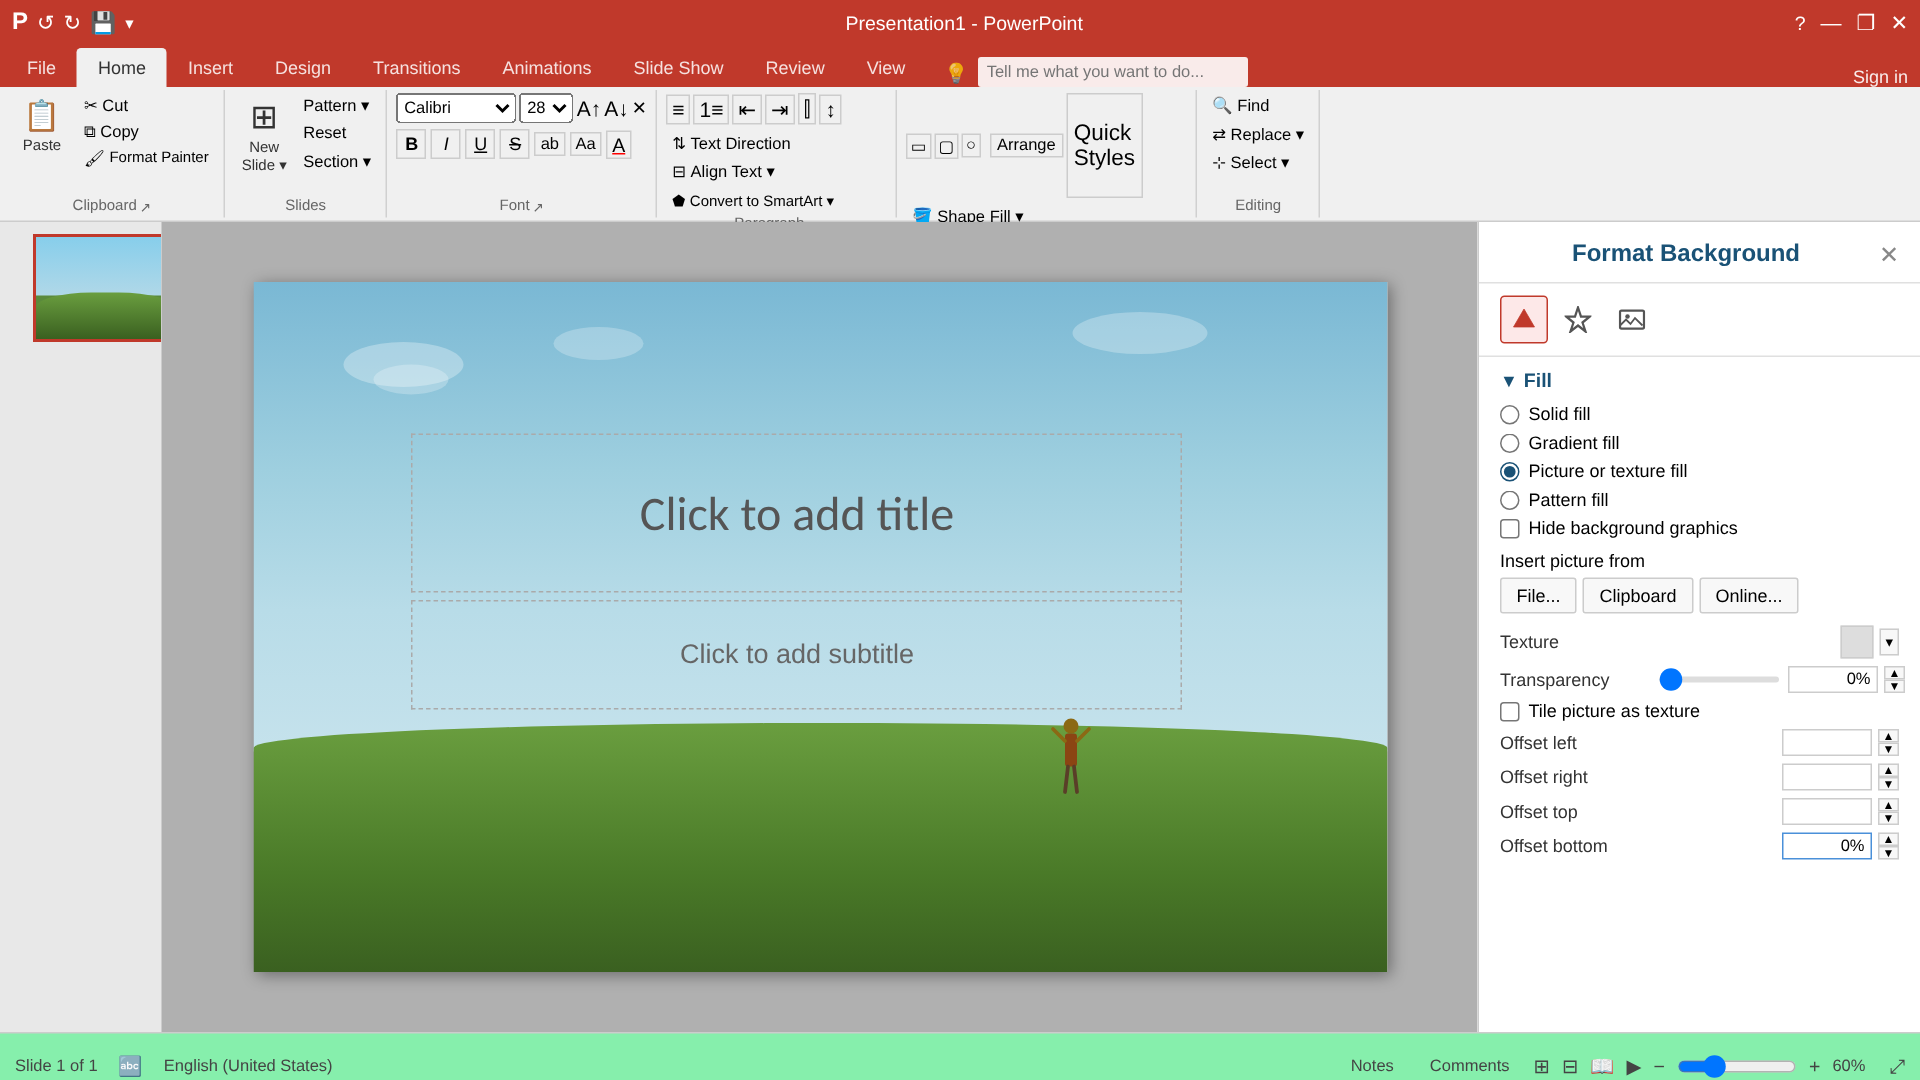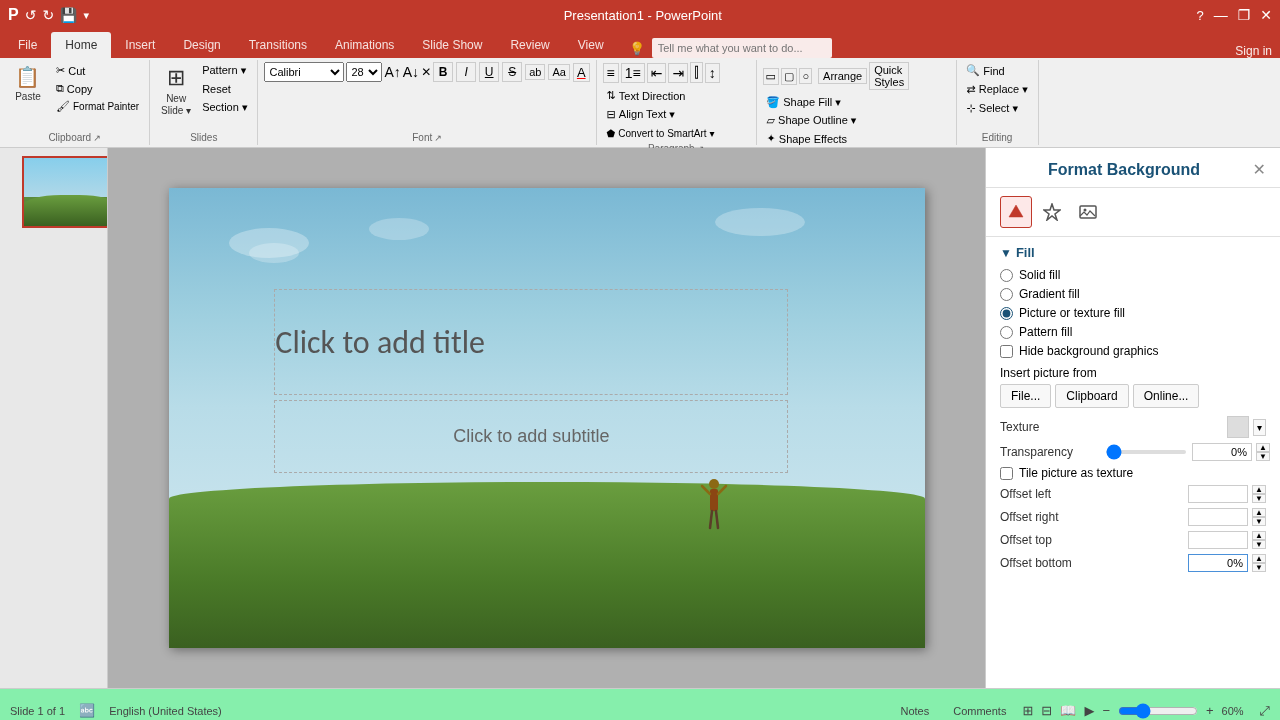--- a/index.html
+++ b/index.html
@@ -170,21 +170,21 @@
     
     .slide-title-ph {
       position: absolute;
       top: 22%;
       left: 14%;
       width: 68%;
       height: 23%;
       border: 1px dashed #aaa;
       display: flex;
       align-items: center;
-      justify-content: flex-start;
+      justify-content: center;
       font-size: 32px;
       color: #444;
       font-family: 'Calibri', Arial, sans-serif;
       cursor: text;
     }
     .slide-subtitle-ph {
       position: absolute;
       top: 46%;
       left: 14%;
       width: 68%;
@@ -484,21 +484,21 @@
         <div class="ribbon-btn-sm">Reset</div>
         <div class="ribbon-btn-sm">Section ▾</div>
       </div>
     </div>
     <div class="ribbon-group-label">
       <span>Slides</span>
     </div>
   </div>
 
   <div class="ribbon-group" style="min-width:140px;">
-    <div class="ribbon-group-content" style="flex-direction:row;width:100%;">
+    <div class="ribbon-group-content" style="flex-direction:column;width:100%;">
       <div style="display:flex;gap:2px;align-items:center;margin-bottom:2px;">
         <select style="width:80px;font-size:11px;height:20px;">
           <option>Calibri</option>
         </select>
         <select style="width:36px;font-size:11px;height:20px;">
           <option>28</option>
         </select>
         <span style="cursor:pointer;font-size:14px;" title="Increase Font Size">A↑</span>
         <span style="cursor:pointer;font-size:14px;" title="Decrease Font Size">A↓</span>
         <span style="cursor:pointer;font-size:12px;" title="Clear Formatting">✕</span>
@@ -553,21 +553,21 @@
   </div>
 
   <div class="ribbon-group" style="min-width:200px;">
     <div class="ribbon-group-content" style="flex-direction:column;width:100%;">
       <div style="display:flex;gap:2px;align-items:center;margin-bottom:2px;flex-wrap:wrap;">
 
         <span style="cursor:pointer;border:1px solid #ccc;padding:1px 2px;font-size:11px;">▭</span>
         <span style="cursor:pointer;border:1px solid #ccc;padding:1px 2px;font-size:11px;">▢</span>
         <span style="cursor:pointer;border:1px solid #ccc;padding:1px 2px;font-size:11px;">○</span>
         <span style="cursor:pointer;font-size:11px;border:1px solid #ccc;padding:1px 4px;background:#f0f0f0;margin-left:4px;">Arrange</span>
-        <span style="cursor:pointer;font-size:11px;border:1px solid #ccc;padding:1px 4px;background:#f0f0f0;">Quick<br>Styles</span>
+        <span style="cursor:pointer;font-size:15px;border:1px solid #ccc;padding:17px 4px;background:#f0f0f0;">Quick<br>Styles</span>
       </div>
       <div style="display:flex;flex-direction:column;gap:1px;">
         <div class="ribbon-btn-sm">
           <span style="color:#c0392b;">🪣</span>
           <span style="font-size:11px;">Shape Fill ▾</span>
         </div>
         <div class="ribbon-btn-sm">
           <span>▱</span>
           <span style="font-size:11px;">Shape Outline ▾</span>
         </div>

